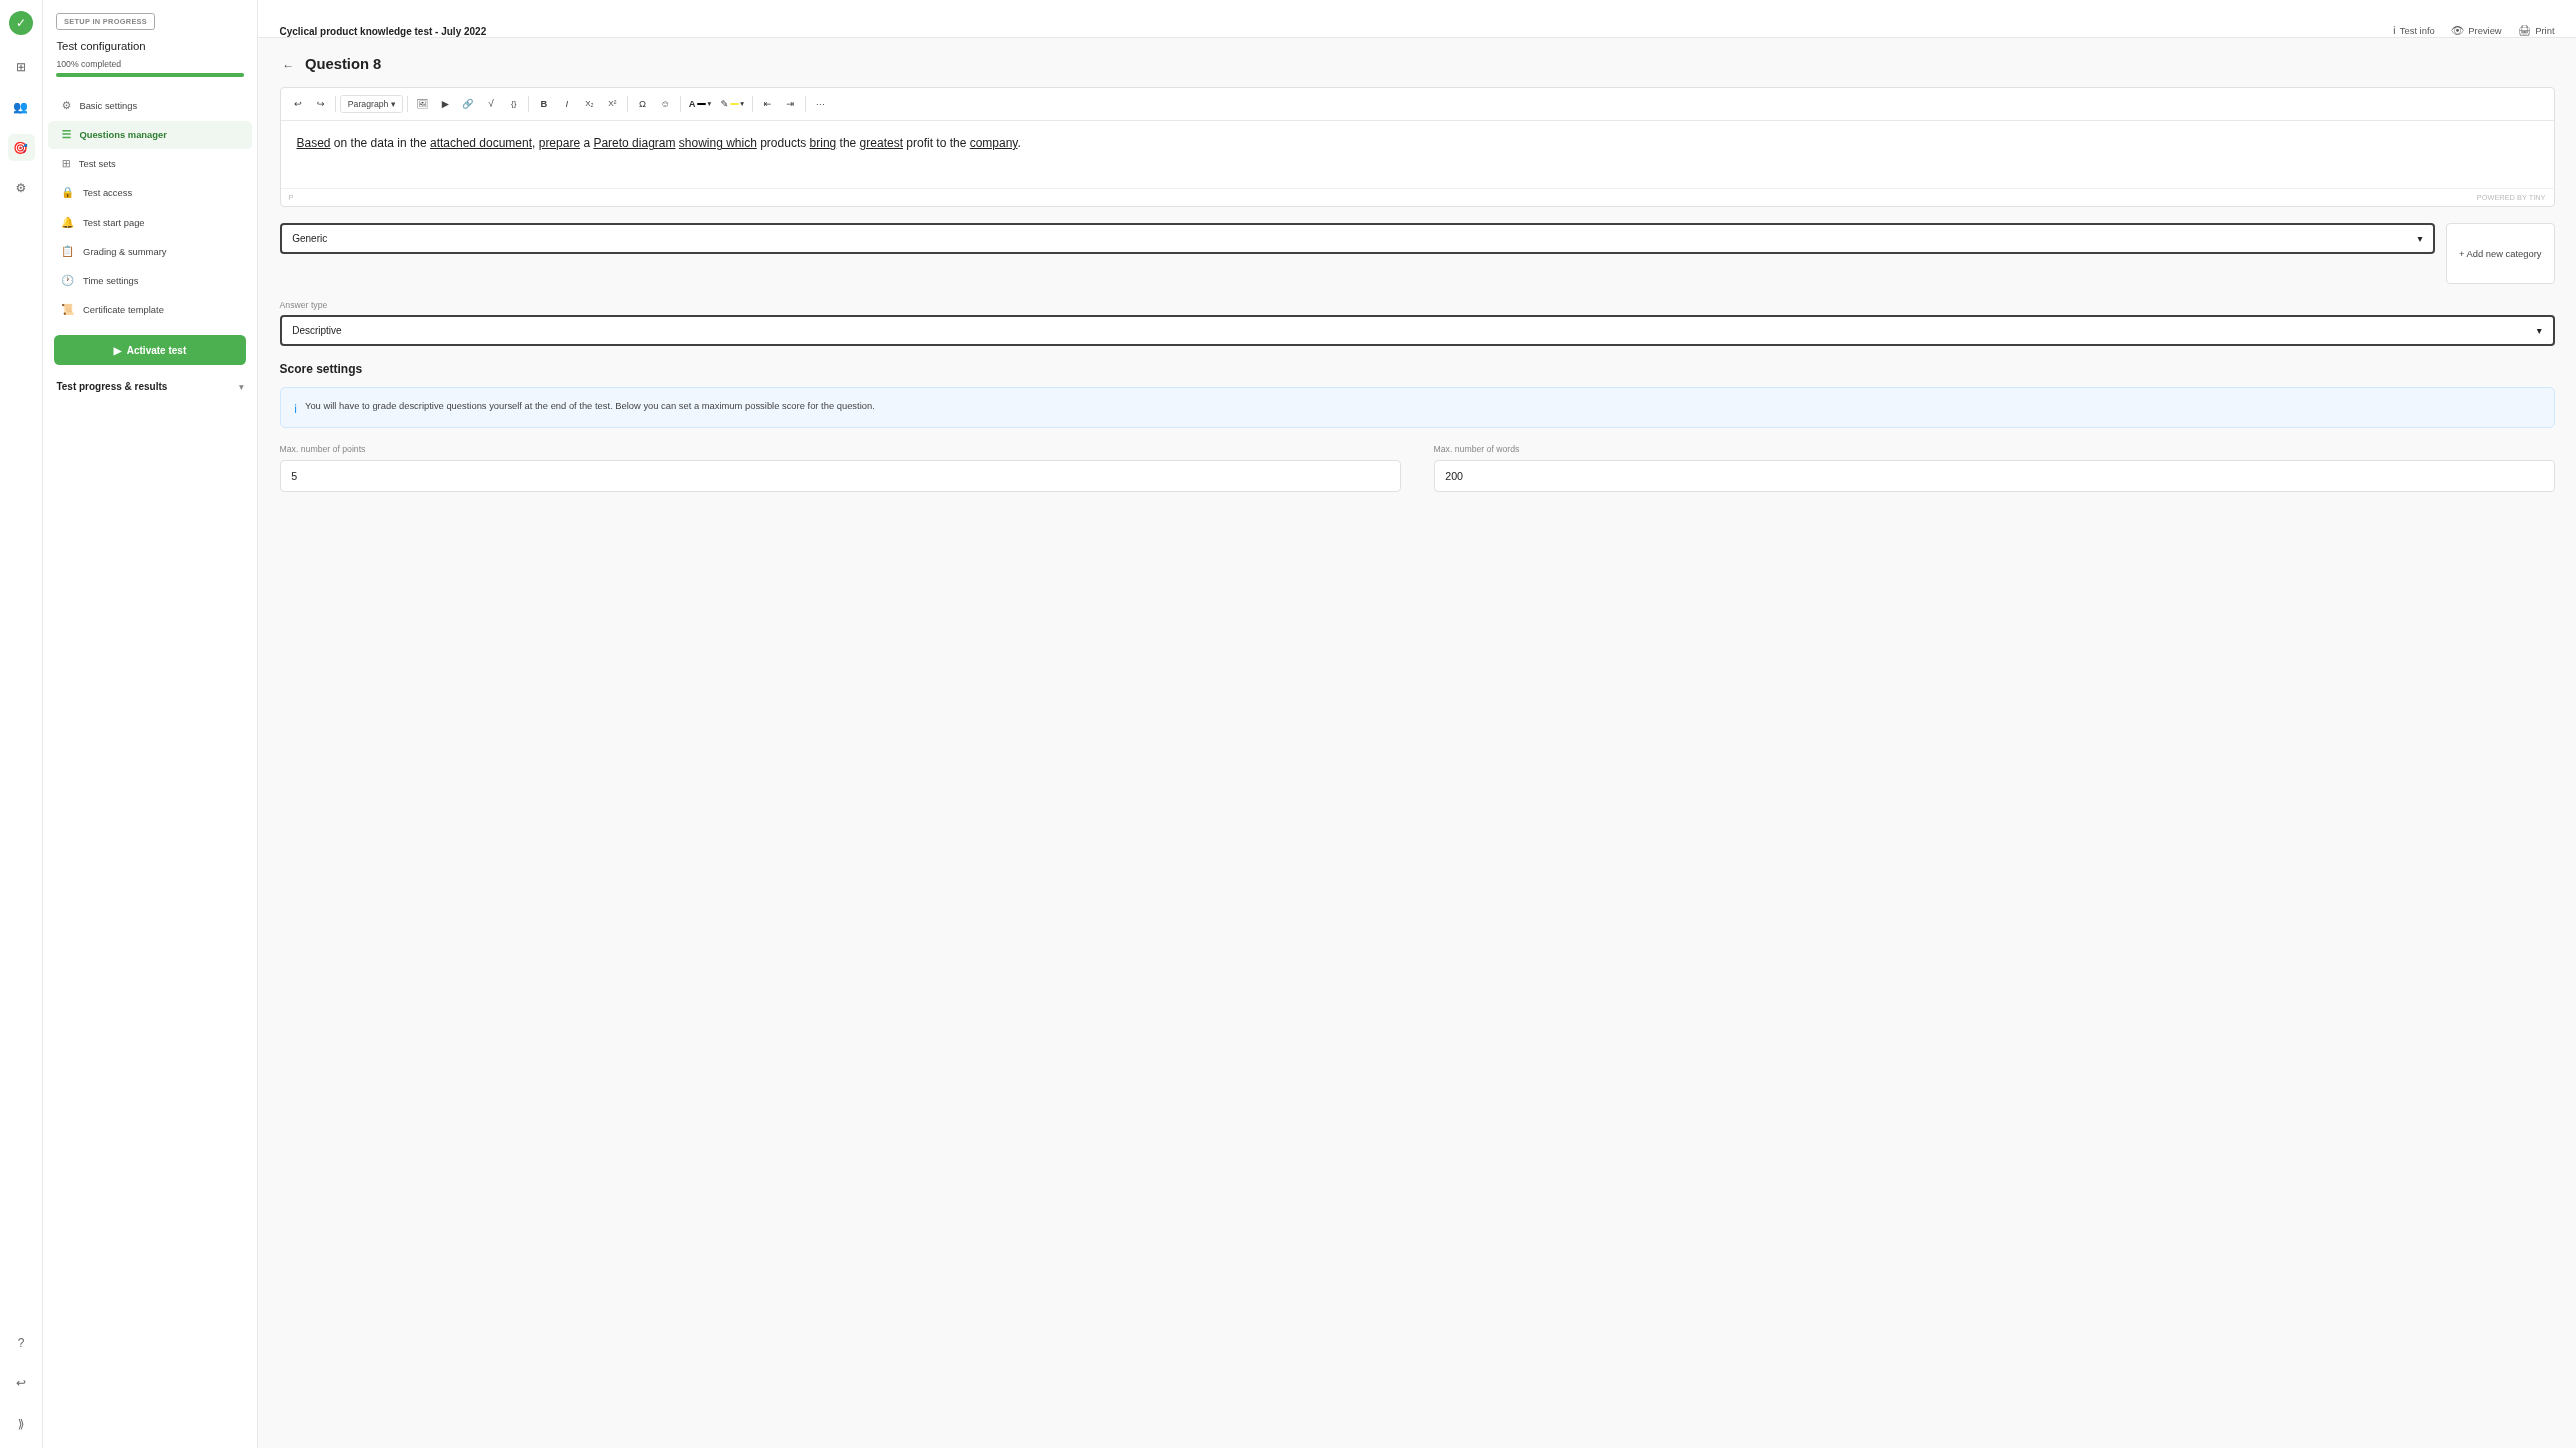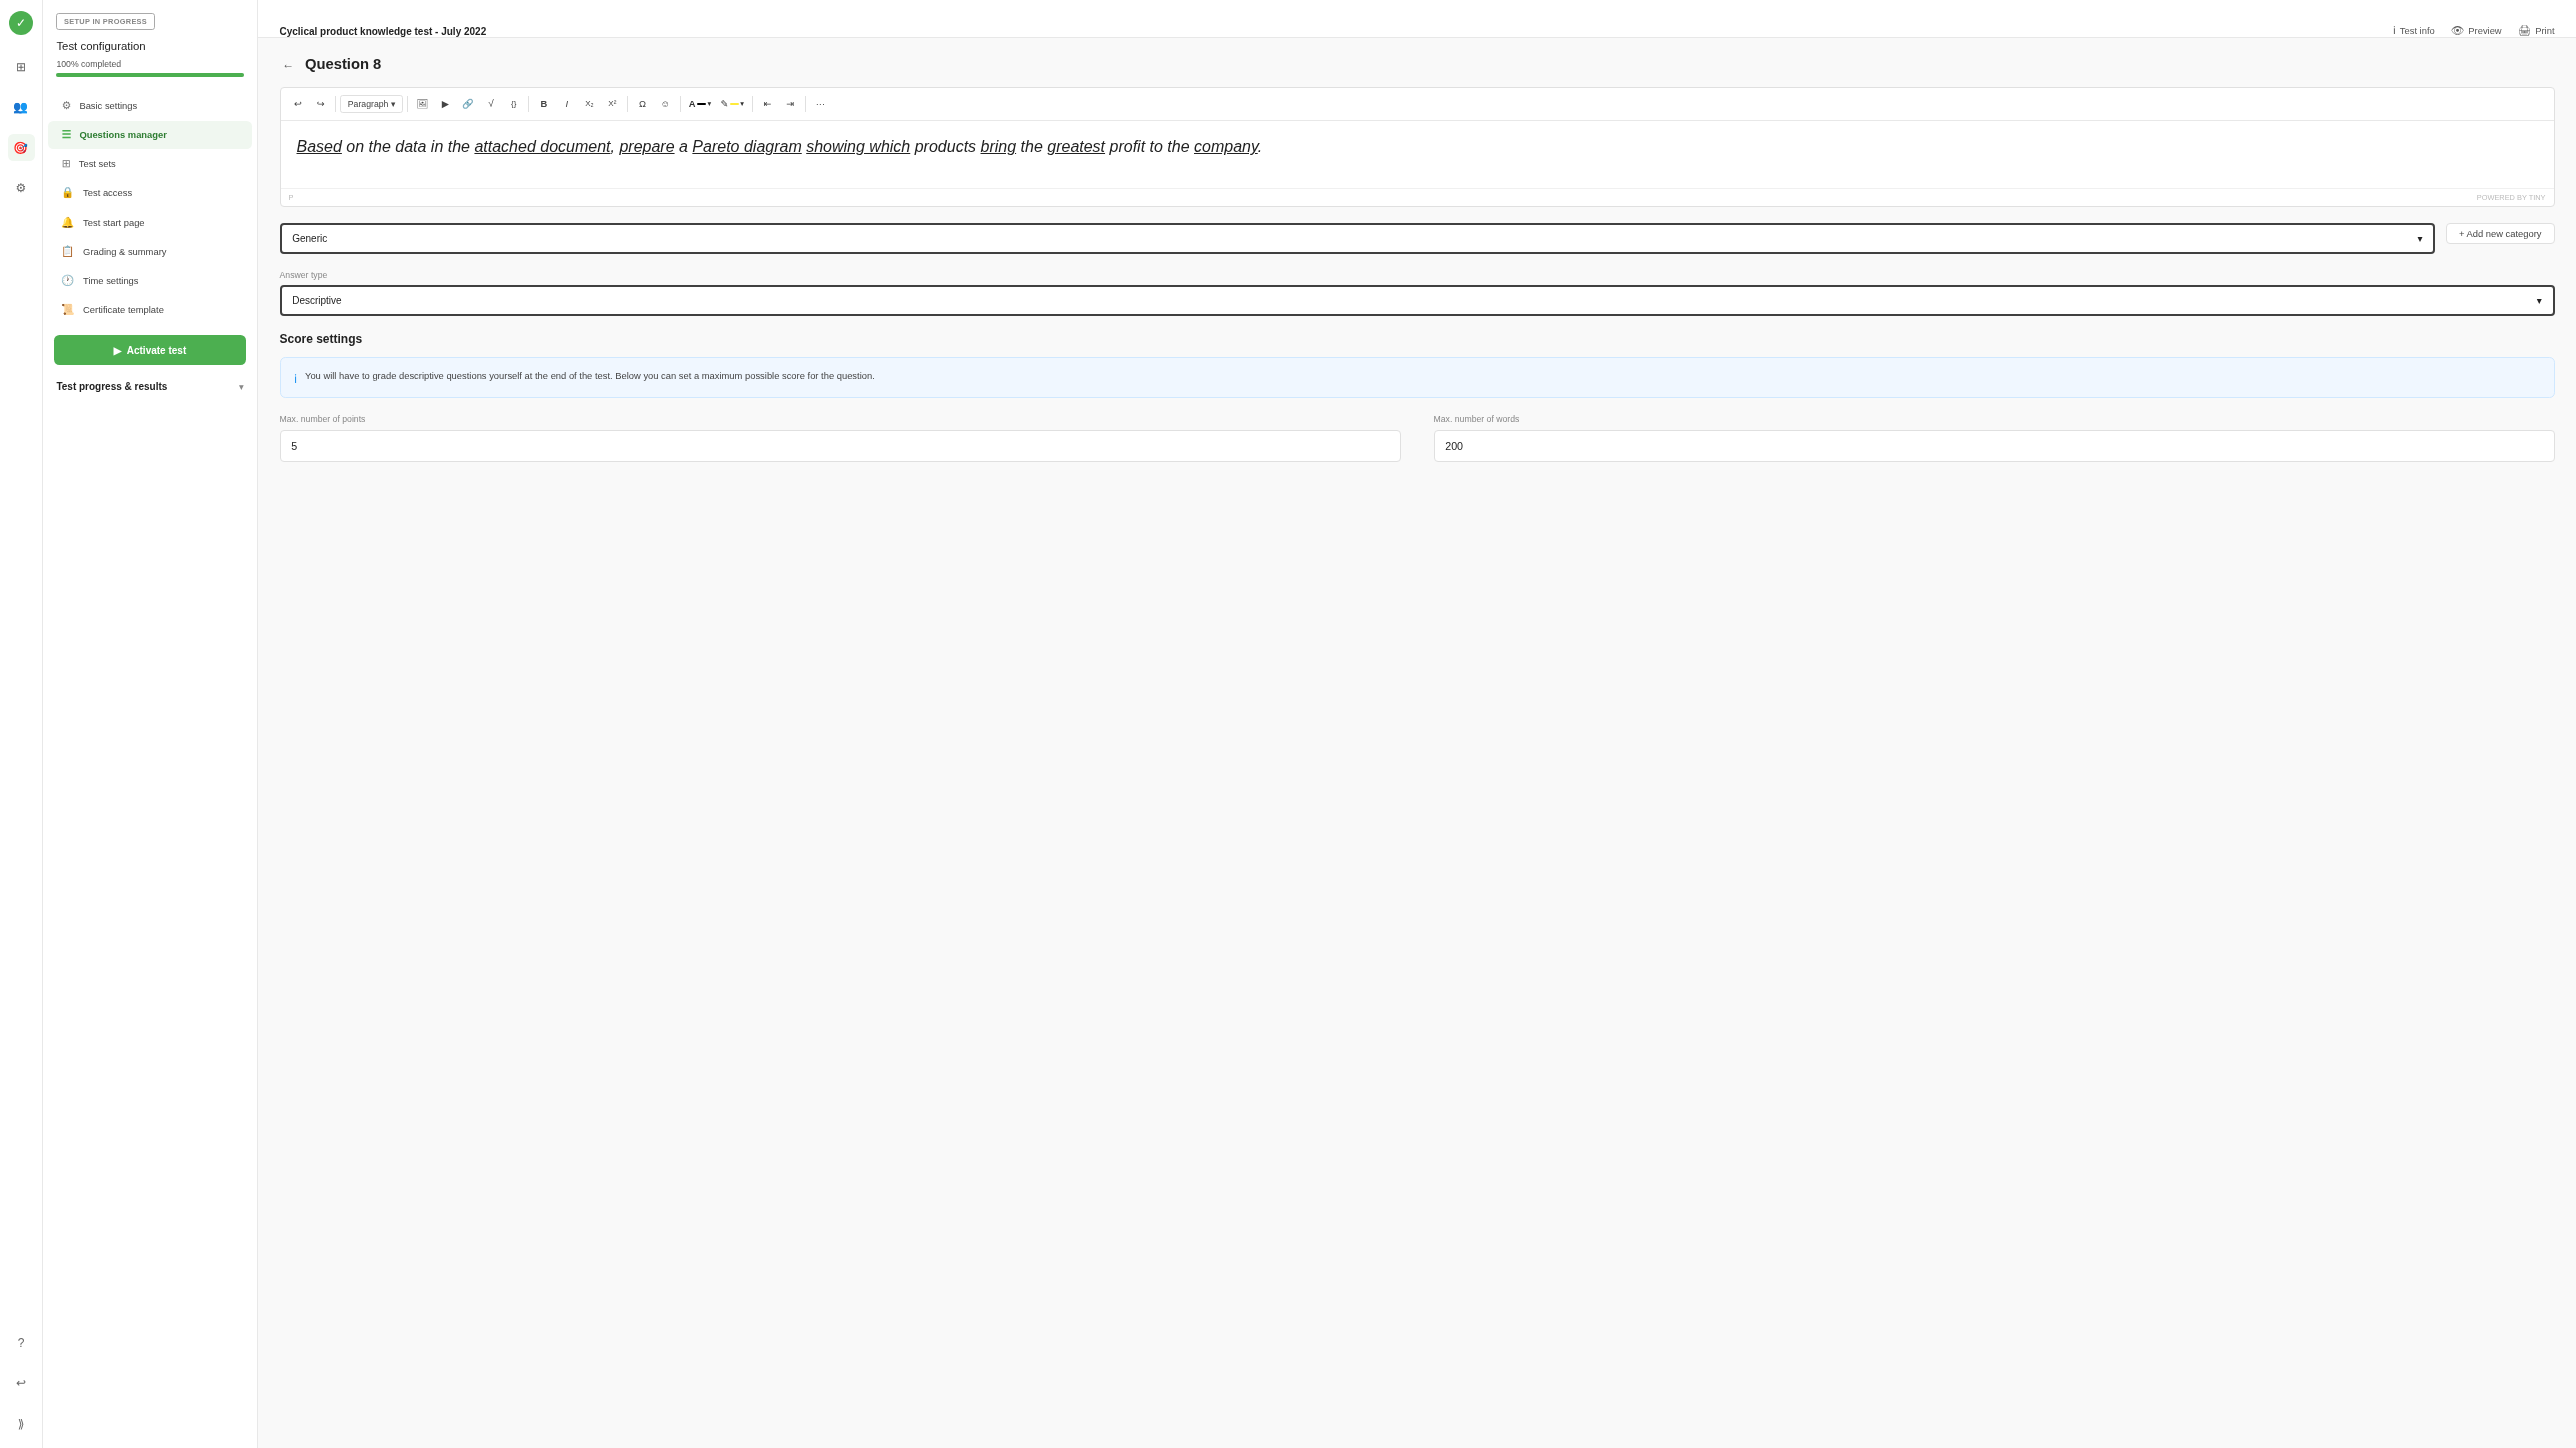--- a/index.html
+++ b/index.html
@@ -250,24 +250,23 @@
       width: 9.4px;
       height: 2.7px;
       background: #000;
       border-radius: 1.3px;
     }
     .color-indicator.yellow { background: #ffeb3b; }
 
     .editor-content {
       padding: 13.4px 16px;
       min-height: 67px;
-      font-size: 16px;
+      font-size: 12px;
       line-height: 1.6;
       color: #222;
-      font-style: italic;
     }
     .editor-content .underlined { text-decoration: underline; }
     .editor-footer {
       display: flex;
       align-items: center;
       justify-content: space-between;
       padding: 4px 8px;
       border-top: 0.7px solid #f0f0f0;
       font-size: 7.4px;
       color: #bbb;
@@ -298,21 +297,21 @@
     .category-row {
       display: flex;
       align-items: flex-start;
       gap: 10.7px;
     }
     .category-select-wrap { flex: 1; }
     .add-category-btn {
       display: flex;
       align-items: center;
       gap: 4px;
-      padding: 4px 12px;
+      padding: 24px 12px;
       border: 1px solid #e0e0e0;
       border-radius: 4px;
       cursor: pointer;
       font-size: 9.4px;
       color: #444;
       background: #fff;
       white-space: nowrap;
     }
 
     .score-settings-title {

